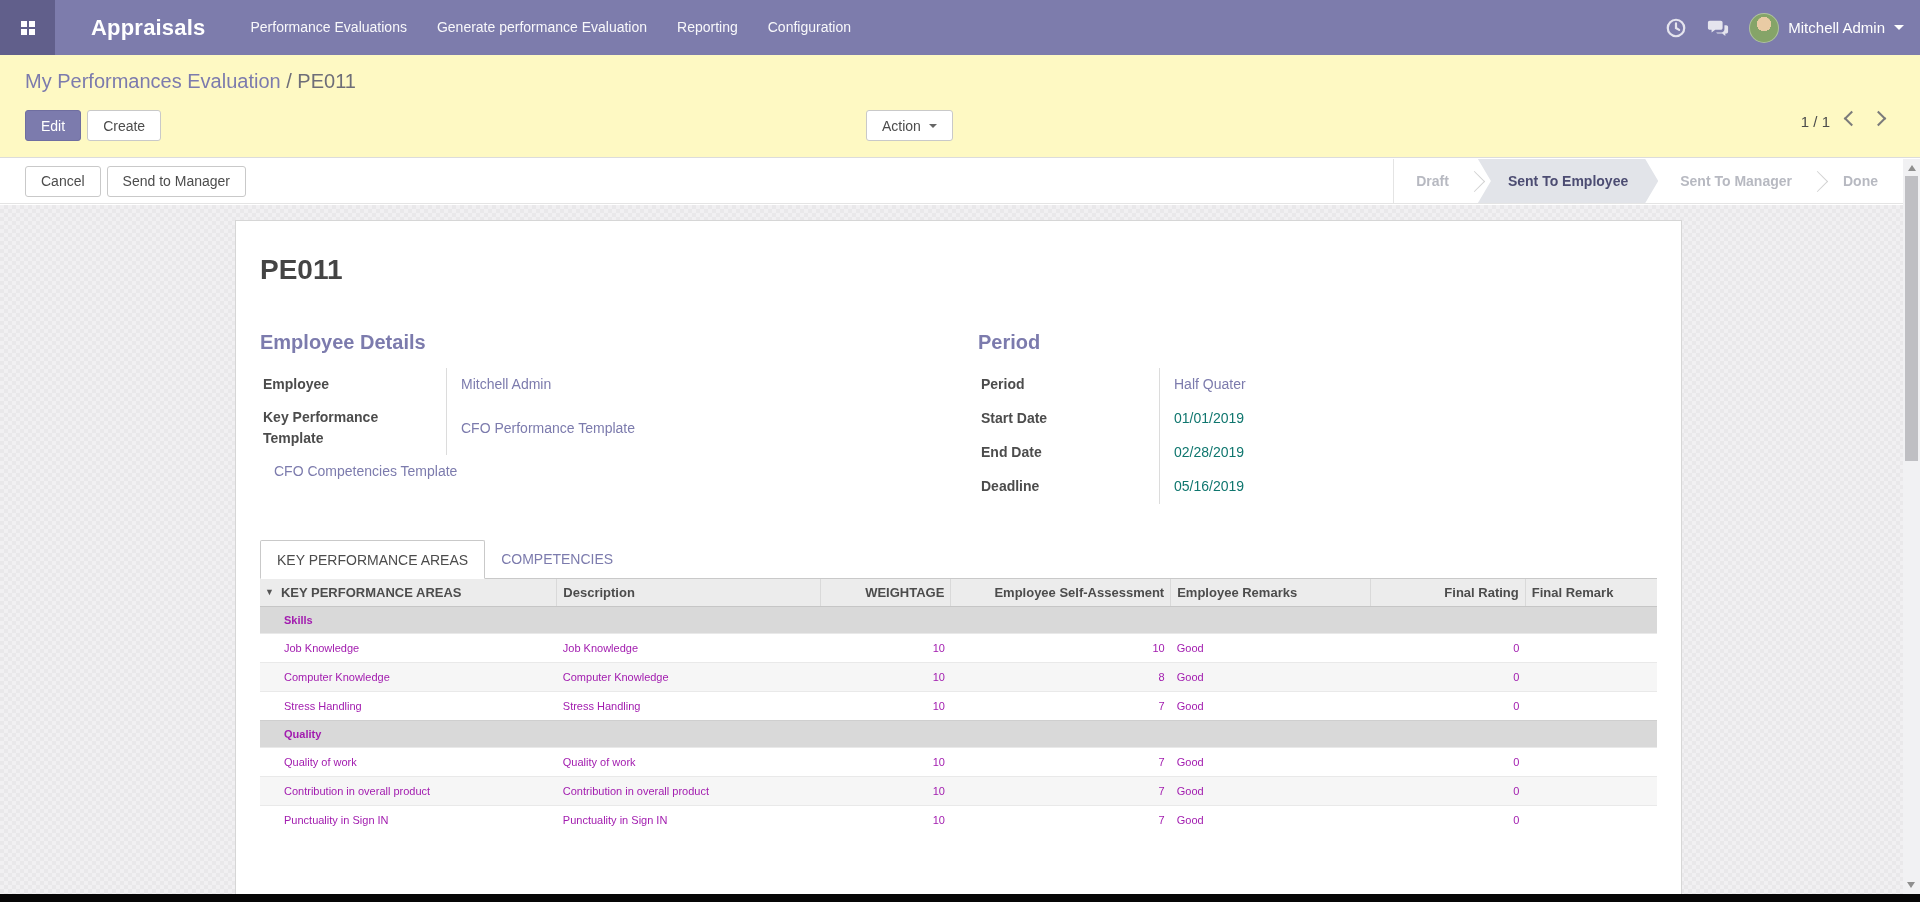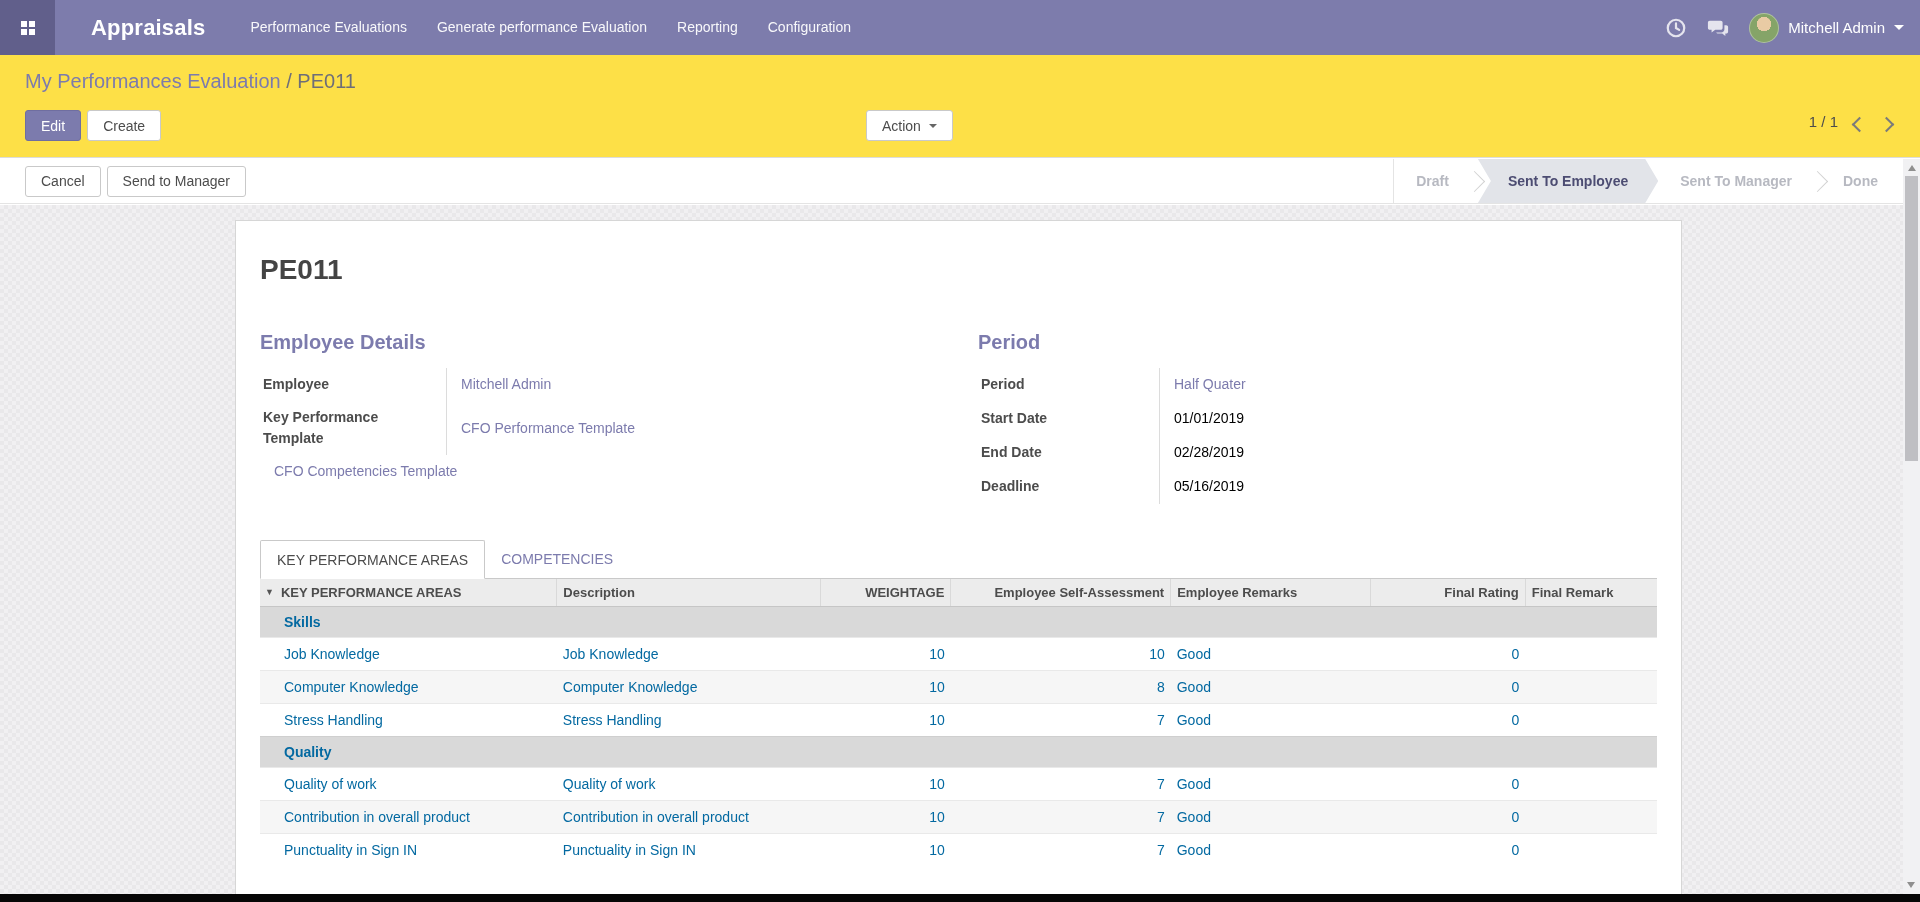--- a/index.html
+++ b/index.html
@@ -15,30 +15,30 @@
   .nav-menu { display:flex; height:55px; align-items:center; }
   .nav-item { color:rgba(255,255,255,.95); font-size:14px; padding:0 15px; line-height:55px; cursor:pointer; white-space:nowrap; }
   .nav-right { margin-left:auto; display:flex; align-items:center; gap:20px; padding-right:16px; }
   .nav-ico { width:22px; height:22px; opacity:.8; cursor:pointer; }
   .user-menu { display:flex; align-items:center; gap:9px; cursor:pointer; }
   .avatar { width:30px; height:30px; border-radius:50%; background:radial-gradient(circle at 50% 36%, #e9cba4 0 31%, #85a468 32%); border:1px solid rgba(255,255,255,.35); }
   .user-name { color:#fff; font-size:15px; }
   .caret-down { width:0; height:0; border-left:5px solid transparent; border-right:5px solid transparent; border-top:5px solid #fff; }
 
   
-  .control-panel { position:absolute; top:55px; left:0; right:0; height:103px; background:#fde047; border-bottom:1px solid #dcdcdc; }
+  .control-panel { position:absolute; top:55px; left:0; right:0; height:103px; background:#fef9c3; border-bottom:1px solid #dcdcdc; }
   .breadcrumb { position:absolute; top:15px; left:25px; font-size:20px; }
   .bc-parent { color:#7c7bad; cursor:pointer; }
   .bc-sep, .bc-current { color:#6e6e78; }
   .cp-buttons { position:absolute; top:55px; left:25px; display:flex; gap:6px; }
   .btn { font-size:14px; height:31px; padding:0 15px; border-radius:3px; border:1px solid #c9c9c9; background:#fff; color:#4c4c4c; cursor:pointer; display:inline-flex; align-items:center; gap:8px; font-family:"Liberation Sans",sans-serif; }
   .btn-primary { background:#7c7bad; border-color:#6f6ea0; color:#fff; }
   .action-btn { position:absolute; top:55px; left:866px; }
   .caret-sm { width:0; height:0; border-left:4px solid transparent; border-right:4px solid transparent; border-top:4px solid #666; }
-  .pager { position:absolute; top:58px; right:28px; display:flex; align-items:flex-end; gap:16px; }
+  .pager { position:absolute; top:58px; right:36px; display:flex; align-items:flex-start; gap:16px; }
   .pager-value { font-size:15px; color:#4c4c4c; }
   .pg-chev { width:11px; height:11px; border-left:2px solid #7b7b7b; border-bottom:2px solid #7b7b7b; display:inline-block; cursor:pointer; }
   .pg-prev { transform:rotate(45deg); }
   .pg-next { transform:rotate(-135deg); }
 
   
   .status-row { position:absolute; top:159px; left:0; right:0; height:45px; background:#fff; border-bottom:1px solid #e4e4e4; display:flex; align-items:center; padding-left:25px; }
   .status-buttons { display:flex; gap:6px; }
   .statusbar { margin-left:auto; margin-right:20px; display:flex; align-items:stretch; height:100%; border-left:1px solid #e4e4e4; }
   .sb-step { font-size:14px; font-weight:bold; color:#b7b9c1; line-height:44px; padding:0 22px; white-space:nowrap; cursor:pointer; }
@@ -56,37 +56,37 @@
   .sheet-title { font-size:28px; font-weight:bold; color:#444; margin-top:9px; }
 
   .groups { margin-top:44px; display:grid; grid-template-columns:676px 1fr; column-gap:42px; }
   .group-heading { font-size:20px; font-weight:bold; color:#7c7bad; line-height:24px; margin-bottom:14px; }
   .frow { display:flex; }
   .flabel { font-size:14px; font-weight:bold; color:#4c4c4c; border-right:1px solid #dcdcdc; padding:6px 30px 6px 3px; line-height:21px; }
   .g-left .flabel { width:187px; flex:0 0 187px; }
   .g-right .flabel { width:182px; flex:0 0 182px; }
   .g-left .frow { min-height:30px;align-items:center; }
   .g-right .frow { min-height:34px; }
-  .fvalue { font-size:14px; padding:6px 0 6px 14px; line-height:21px; color:#000000; }
+  .fvalue { font-size:14px; padding:6px 0 6px 14px; line-height:21px; color:#0f766e; }
   .link { color:#7c7bad; cursor:pointer; }
 
   
   .notebook { margin-top:36px; }
   .tab-bar { display:flex; border-bottom:1px solid #c9c9c9; }
   .tab { font-size:14px; padding:11px 16px 10px; cursor:pointer; }
   .tab.active { color:#4c4c4c; background:#fff; border:1px solid #c9c9c9; border-bottom:1px solid #fff; margin-bottom:-1px; border-radius:2px 2px 0 0; }
   .tab.inactive { color:#7c7bad; }
 
   
   table { width:100%; border-collapse:collapse; table-layout:fixed; }
   thead th { background:#ececec; font-size:13px; font-weight:bold; color:#4c4c4c; text-align:left; padding:6px 6px; border-bottom:1px solid #c6c6c6; border-left:1px solid #d9d9d9; white-space:nowrap; overflow:hidden; cursor:pointer; }
   thead th:first-child { border-left:none; padding-left:5px; }
   th.num, td.num { text-align:right; }
   .sort-caret { font-size:9px; color:#555; margin-right:7px; vertical-align:2px; }
-  tbody td { font-size:14px; color:#0369a1; padding:8px 6px; white-space:nowrap; overflow:hidden; }
+  tbody td { font-size:11px; color:#a21caf; padding:8px 6px; white-space:nowrap; overflow:hidden; }
   tr.group-row td { background:#d9d9d9; font-weight:bold; padding:7px 6px 7px 24px; border-top:1px solid #cfcfcf; }
   tr.item-row td { border-top:1px solid #e9e9e9; }
   tr.item-row td:first-child { padding-left:24px; }
   tr.item-row.odd td { background:#f6f6f6; }
 
   
   .scrollbar { position:absolute; top:159px; right:0; bottom:8px; width:17px; background:#f1f1f3; z-index:20; }
   .sb-up { width:0; height:0; border-left:4px solid transparent; border-right:4px solid transparent; border-bottom:6px solid #8f8f8f; margin:6px auto 0; }
   .sb-thumb { position:absolute; top:17px; left:2px; right:2px; height:285px; background:#bfbfc3; cursor:pointer; }
   .sb-dn { position:absolute; bottom:6px; left:4px; width:0; height:0; border-left:4px solid transparent; border-right:4px solid transparent; border-top:6px solid #8f8f8f; }

